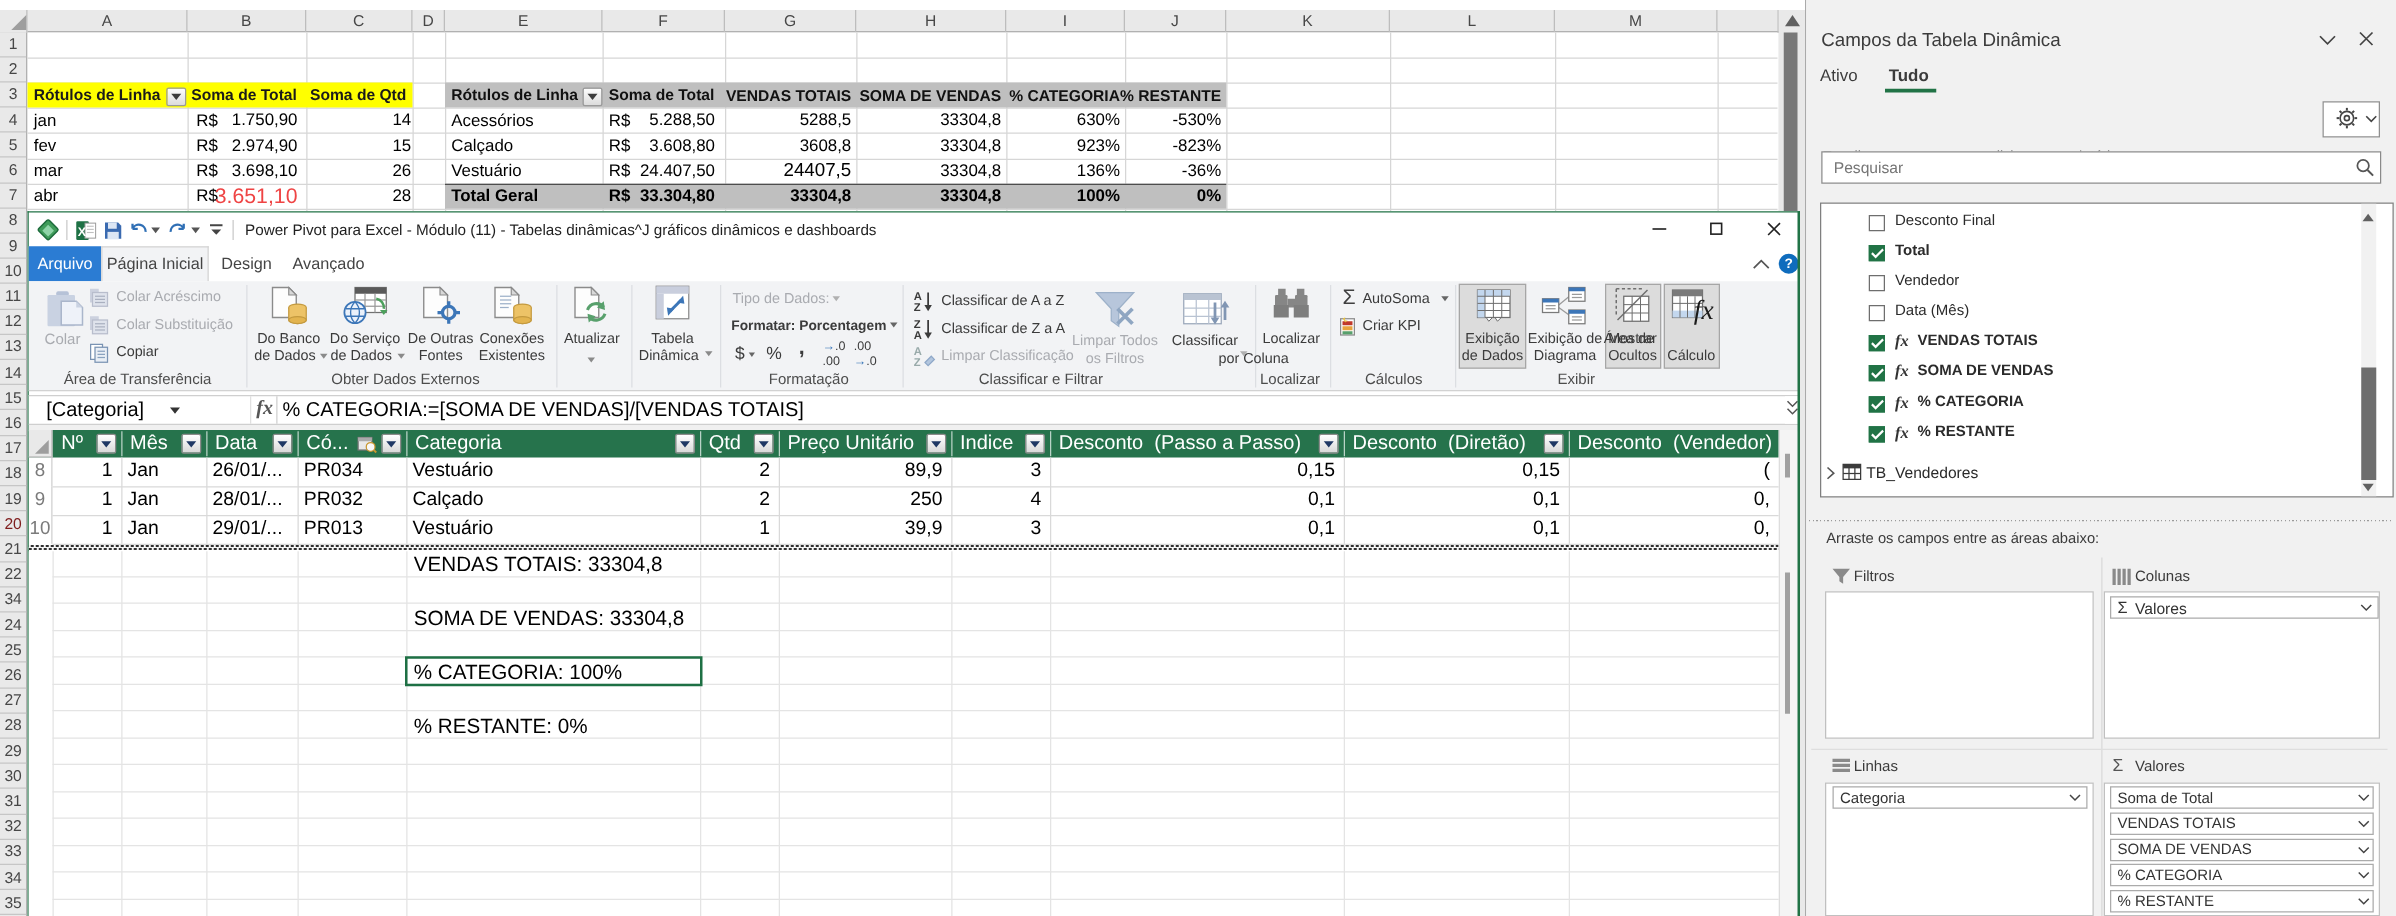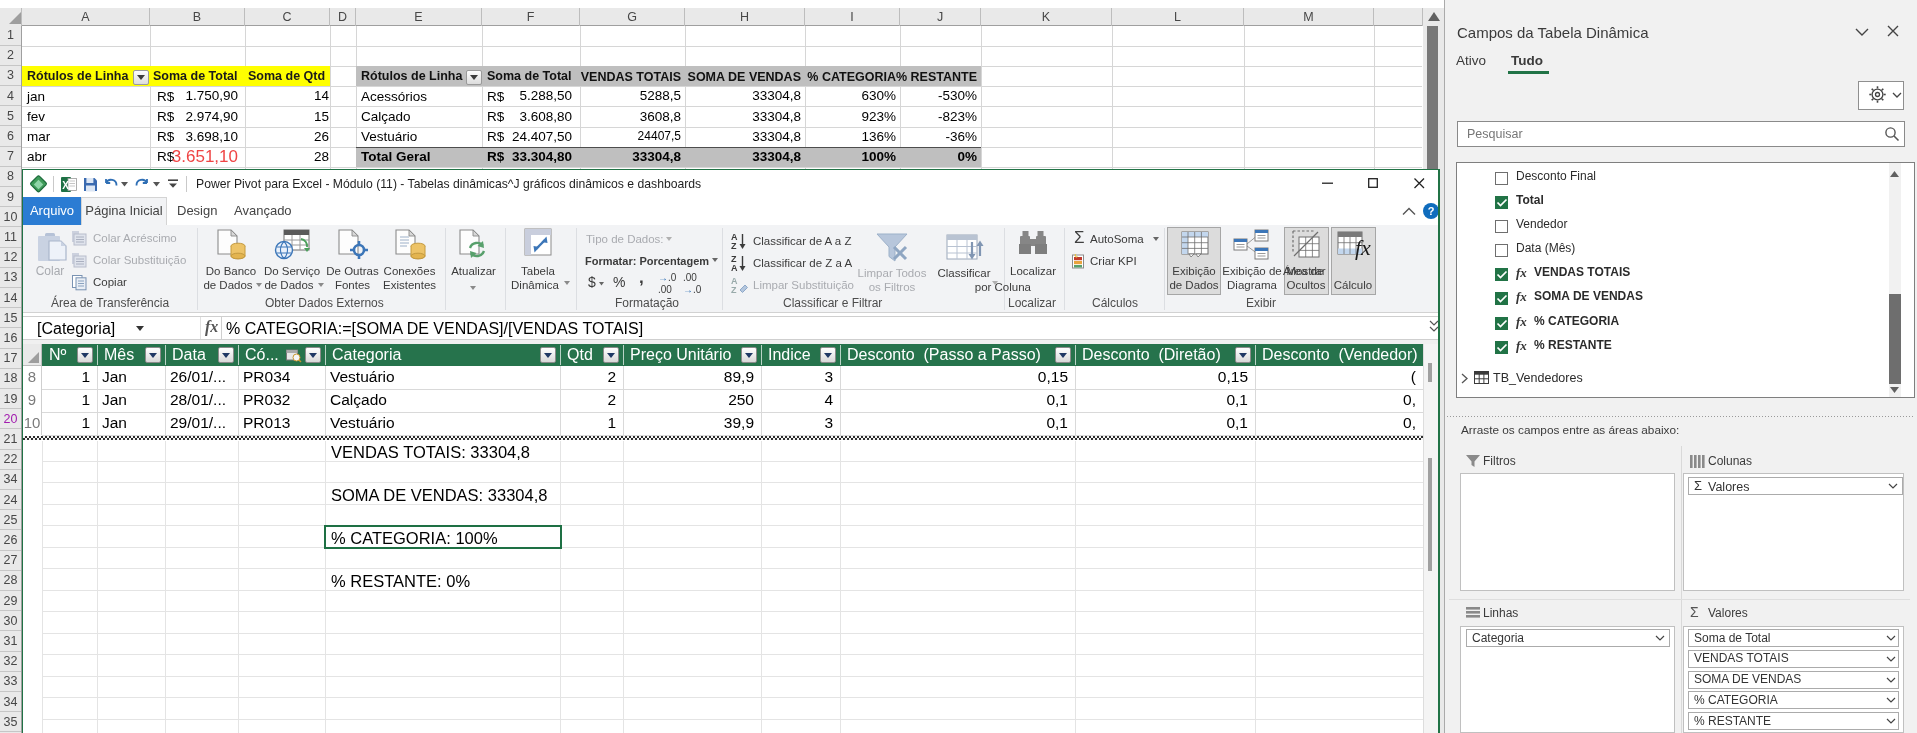--- a/index.html
+++ b/index.html
@@ -69,21 +69,21 @@
 <div class="ct" style="left:0px;top:207.29999999999998px;width:21px;height:20.2px;color:#474747;font-size:12.5px;border-bottom:1px solid #c6c6c6;justify-content:center;">10</div>
 <div class="ct" style="left:0px;top:227.5px;width:21px;height:20.2px;color:#474747;font-size:12.5px;border-bottom:1px solid #c6c6c6;justify-content:center;">11</div>
 <div class="ct" style="left:0px;top:247.7px;width:21px;height:20.2px;color:#474747;font-size:12.5px;border-bottom:1px solid #c6c6c6;justify-content:center;">12</div>
 <div class="ct" style="left:0px;top:267.9px;width:21px;height:20.2px;color:#474747;font-size:12.5px;border-bottom:1px solid #c6c6c6;justify-content:center;">13</div>
 <div class="ct" style="left:0px;top:288.09999999999997px;width:21px;height:20.2px;color:#474747;font-size:12.5px;border-bottom:1px solid #c6c6c6;justify-content:center;">14</div>
 <div class="ct" style="left:0px;top:308.3px;width:21px;height:20.2px;color:#474747;font-size:12.5px;border-bottom:1px solid #c6c6c6;justify-content:center;">15</div>
 <div class="ct" style="left:0px;top:328.5px;width:21px;height:20.2px;color:#474747;font-size:12.5px;border-bottom:1px solid #c6c6c6;justify-content:center;">16</div>
 <div class="ct" style="left:0px;top:348.7px;width:21px;height:20.2px;color:#474747;font-size:12.5px;border-bottom:1px solid #c6c6c6;justify-content:center;">17</div>
 <div class="ct" style="left:0px;top:368.9px;width:21px;height:20.2px;color:#474747;font-size:12.5px;border-bottom:1px solid #c6c6c6;justify-content:center;">18</div>
 <div class="ct" style="left:0px;top:389.09999999999997px;width:21px;height:20.2px;color:#474747;font-size:12.5px;border-bottom:1px solid #c6c6c6;justify-content:center;">19</div>
-<div class="ct" style="left:0px;top:409.3px;width:21px;height:20.2px;color:#a21caf;font-size:12.5px;border-bottom:1px solid #c6c6c6;justify-content:center;">20</div>
+<div class="ct" style="left:0px;top:409.3px;width:21px;height:20.2px;color:#7f1d1d;font-size:12.5px;border-bottom:1px solid #c6c6c6;justify-content:center;">20</div>
 <div class="ct" style="left:0px;top:429.5px;width:21px;height:20.2px;color:#474747;font-size:12.5px;border-bottom:1px solid #c6c6c6;justify-content:center;">21</div>
 <div class="ct" style="left:0px;top:449.7px;width:21px;height:20.2px;color:#474747;font-size:12.5px;border-bottom:1px solid #c6c6c6;justify-content:center;">22</div>
 <div class="ct" style="left:0px;top:469.9px;width:21px;height:20.2px;color:#474747;font-size:12.5px;border-bottom:1px solid #c6c6c6;justify-content:center;">34</div>
 <div class="ct" style="left:0px;top:490.09999999999997px;width:21px;height:20.2px;color:#474747;font-size:12.5px;border-bottom:1px solid #c6c6c6;justify-content:center;">24</div>
 <div class="ct" style="left:0px;top:510.29999999999995px;width:21px;height:20.2px;color:#474747;font-size:12.5px;border-bottom:1px solid #c6c6c6;justify-content:center;">25</div>
 <div class="ct" style="left:0px;top:530.5px;width:21px;height:20.2px;color:#474747;font-size:12.5px;border-bottom:1px solid #c6c6c6;justify-content:center;">26</div>
 <div class="ct" style="left:0px;top:550.6999999999999px;width:21px;height:20.2px;color:#474747;font-size:12.5px;border-bottom:1px solid #c6c6c6;justify-content:center;">27</div>
 <div class="ct" style="left:0px;top:570.9px;width:21px;height:20.2px;color:#474747;font-size:12.5px;border-bottom:1px solid #c6c6c6;justify-content:center;">28</div>
 <div class="ct" style="left:0px;top:591.1px;width:21px;height:20.2px;color:#474747;font-size:12.5px;border-bottom:1px solid #c6c6c6;justify-content:center;">29</div>
 <div class="ct" style="left:0px;top:611.3px;width:21px;height:20.2px;color:#474747;font-size:12.5px;border-bottom:1px solid #c6c6c6;justify-content:center;">30</div>
@@ -160,21 +160,21 @@
 <div style="left:361px;top:108.8px;font-size:13.5px;color:#000;">Calçado</div>
 <div style="left:487px;top:108.8px;font-size:13.5px;color:#000;">R$</div>
 <div class="cr" style="left:500px;top:106.3px;width:72px;height:20.2px;font-size:13.5px;color:#000;">3.608,80</div>
 <div class="cr" style="left:582px;top:106.3px;width:99px;height:20.2px;font-size:13.5px;color:#000;">3608,8</div>
 <div class="cr" style="left:685px;top:106.3px;width:116px;height:20.2px;font-size:13.5px;color:#000;">33304,8</div>
 <div class="cr" style="left:805px;top:106.3px;width:91px;height:20.2px;font-size:13.5px;color:#000;">923%</div>
 <div class="cr" style="left:900px;top:106.3px;width:77px;height:20.2px;font-size:13.5px;color:#000;">-823%</div>
 <div style="left:361px;top:129.0px;font-size:13.5px;color:#000;">Vestuário</div>
 <div style="left:487px;top:129.0px;font-size:13.5px;color:#000;">R$</div>
 <div class="cr" style="left:500px;top:126.5px;width:72px;height:20.2px;font-size:13.5px;color:#000;">24.407,50</div>
-<div class="cr" style="left:582px;top:126.5px;width:99px;height:20.2px;font-size:12px;color:#000;">24407,5</div>
+<div class="cr" style="left:582px;top:126.5px;width:99px;height:20.2px;font-size:15px;color:#000;">24407,5</div>
 <div class="cr" style="left:685px;top:126.5px;width:116px;height:20.2px;font-size:13.5px;color:#000;">33304,8</div>
 <div class="cr" style="left:805px;top:126.5px;width:91px;height:20.2px;font-size:13.5px;color:#000;">136%</div>
 <div class="cr" style="left:900px;top:126.5px;width:77px;height:20.2px;font-size:13.5px;color:#000;">-36%</div>
 <div style="left:356px;top:146.7px;width:625px;height:20.2px;background:#bfbfbf;border-top:1.5px solid #4d4d4d;"></div>
 <div style="left:361px;top:149.2px;font-size:13.5px;font-weight:bold;color:#000;">Total Geral</div>
 <div style="left:487px;top:149.2px;font-size:13.5px;font-weight:bold;color:#000;">R$</div>
 <div class="cr" style="left:500px;top:146.7px;width:72px;height:20.2px;font-size:13.5px;font-weight:bold;color:#000;">33.304,80</div>
 <div class="cr" style="left:582px;top:146.7px;width:99px;height:20.2px;font-size:13.5px;font-weight:bold;color:#000;">33304,8</div>
 <div class="cr" style="left:685px;top:146.7px;width:116px;height:20.2px;font-size:13.5px;font-weight:bold;color:#000;">33304,8</div>
 <div class="cr" style="left:805px;top:146.7px;width:91px;height:20.2px;font-size:13.5px;font-weight:bold;color:#000;">100%</div>
@@ -542,21 +542,21 @@
     <text x="0" y="17" font-size="9" font-weight="bold" fill="#3b3b3b" font-family="Liberation Sans">A</text>
     <line x1="11.5" y1="2" x2="11.5" y2="13" stroke="#3b3b3b" stroke-width="1.4"></line>
     <polygon points="8.5,12 14.5,12 11.5,17" fill="#3b3b3b"></polygon>
   </svg>
 <div style="left:753px;top:257px;font-size:11.5px;color:#3b3b3b;">Classificar de Z a A</div>
 <svg style="left:731px;top:276px" width="16" height="18">
     <text x="0" y="8" font-size="9" font-weight="bold" fill="#9aa" font-family="Liberation Sans">A</text>
     <text x="0" y="17" font-size="9" font-weight="bold" fill="#9aa" font-family="Liberation Sans">Z</text>
     <path d="M9,14 l5,-5 l2.5,2.5 l-5,5 z" fill="#b3c6de" stroke="#8fa8c8"></path>
   </svg>
-<div style="left:753px;top:279px;font-size:11.5px;color:#a9abb0;">Limpar Substituição</div>
+<div style="left:753px;top:279px;font-size:11.5px;color:#a9abb0;">Limpar Classificação</div>
 <svg style="left:875px;top:233px" width="34" height="32">
     <path d="M2,1 h30 l-12,13 v14 l-6,-4.5 v-9.5 z" fill="#b7c6db" stroke="#9db1c9"></path>
     <path d="M19,14 l12,12 M31,14 l-12,12" stroke="#8fa6c2" stroke-width="3"></path>
   </svg>
 <div style="left:822px;top:266.5px;width:140px;text-align:center;font-size:11.5px;color:#a9abb0;">Limpar Todos</div>
 <div style="left:822px;top:280.5px;width:140px;text-align:center;font-size:11.5px;color:#a9abb0;">os Filtros</div>
 <svg style="left:946px;top:232px" width="40" height="32">
     <rect x="1" y="3" width="30" height="24" fill="#fff" stroke="#9aa7ba"></rect>
     <rect x="1" y="3" width="30" height="5" fill="#b9c3d2"></rect>
     <line x1="11" y1="8" x2="11" y2="27" stroke="#b9c3d2"></line>

